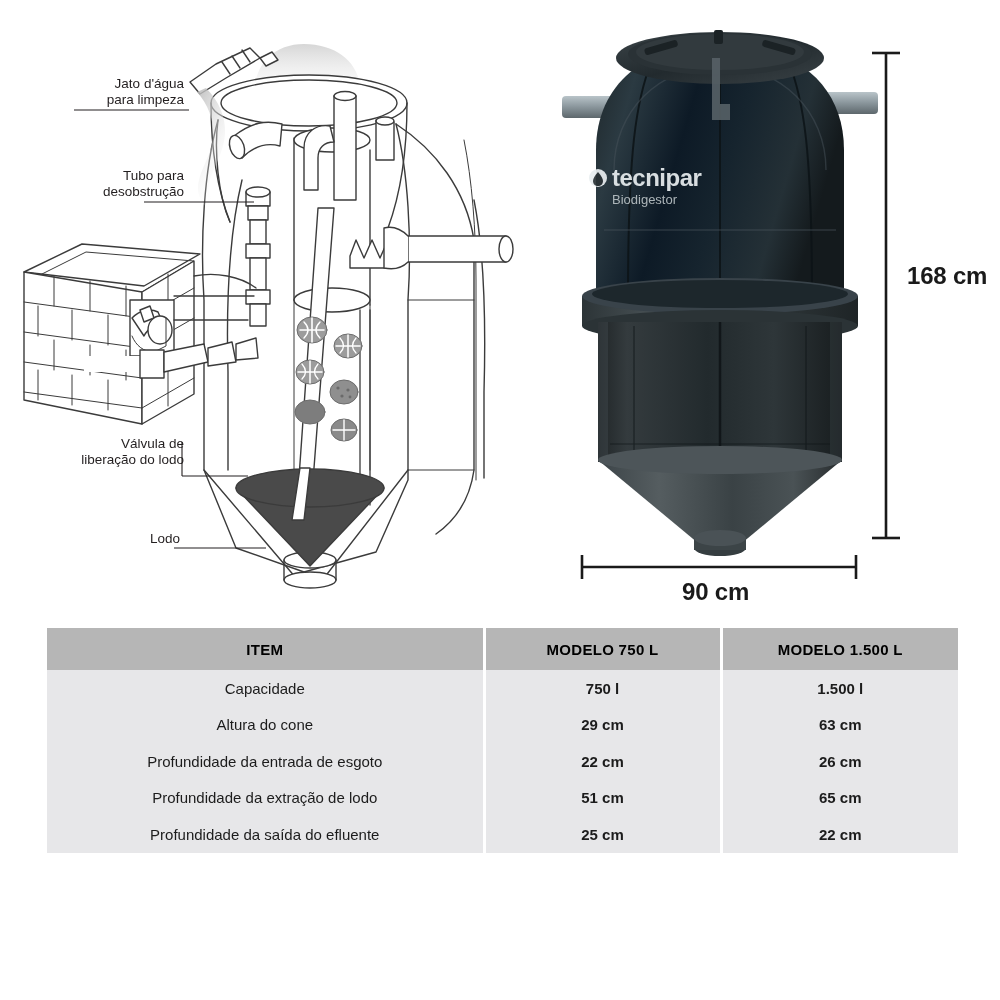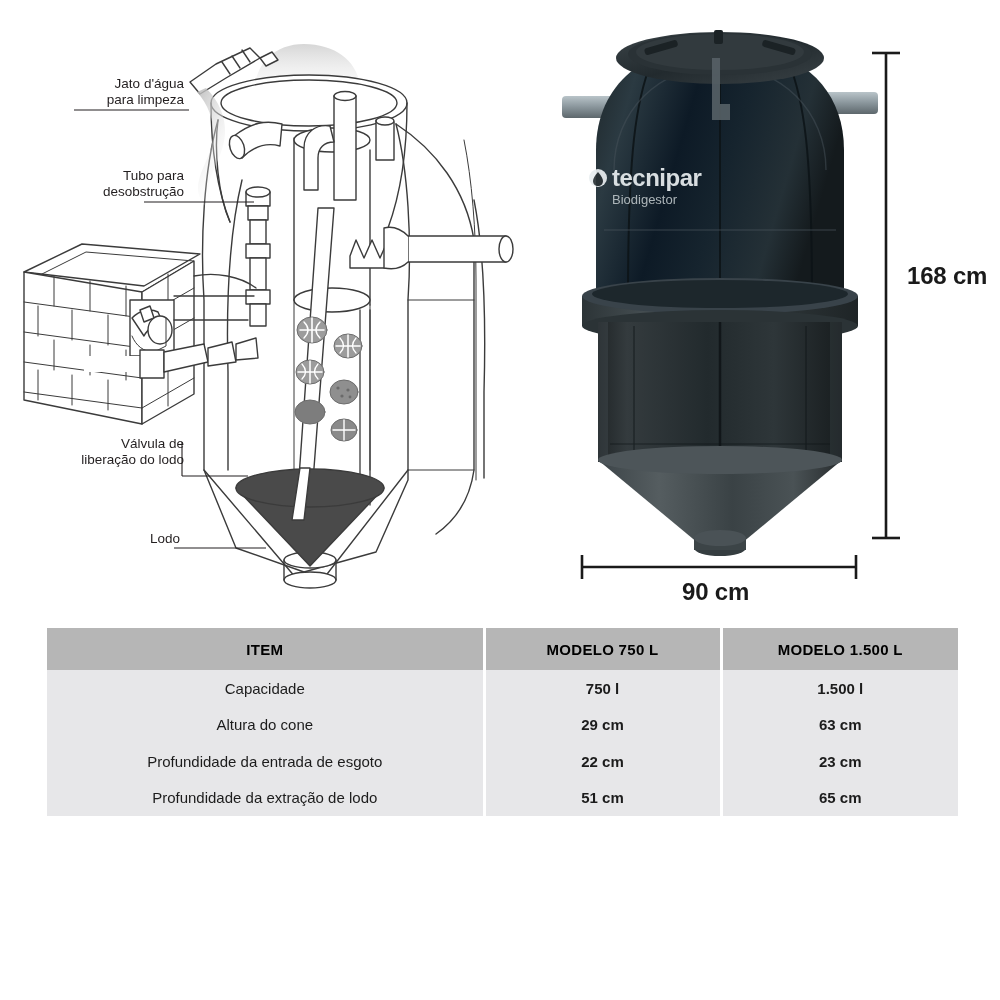--- a/index.html
+++ b/index.html
@@ -451,21 +451,26 @@
       <td class="val-cell">1.500 l</td>
     </tr>
     <tr>
       <td class="item-cell">Altura do cone</td>
       <td class="val-cell">29 cm</td>
       <td class="val-cell">63 cm</td>
     </tr>
     <tr>
       <td class="item-cell">Profundidade da entrada de esgoto</td>
       <td class="val-cell">22 cm</td>
-      <td class="val-cell">23 cm</td>
+      <td class="val-cell">26 cm</td>
     </tr>
     <tr>
       <td class="item-cell">Profundidade da extração de lodo</td>
       <td class="val-cell">51 cm</td>
       <td class="val-cell">65 cm</td>
     </tr>
+    <tr>
+      <td class="item-cell">Profundidade da saída do efluente</td>
+      <td class="val-cell">25 cm</td>
+      <td class="val-cell">22 cm</td>
+    </tr>
   </tbody>
 </table>
 
 </body></html>

